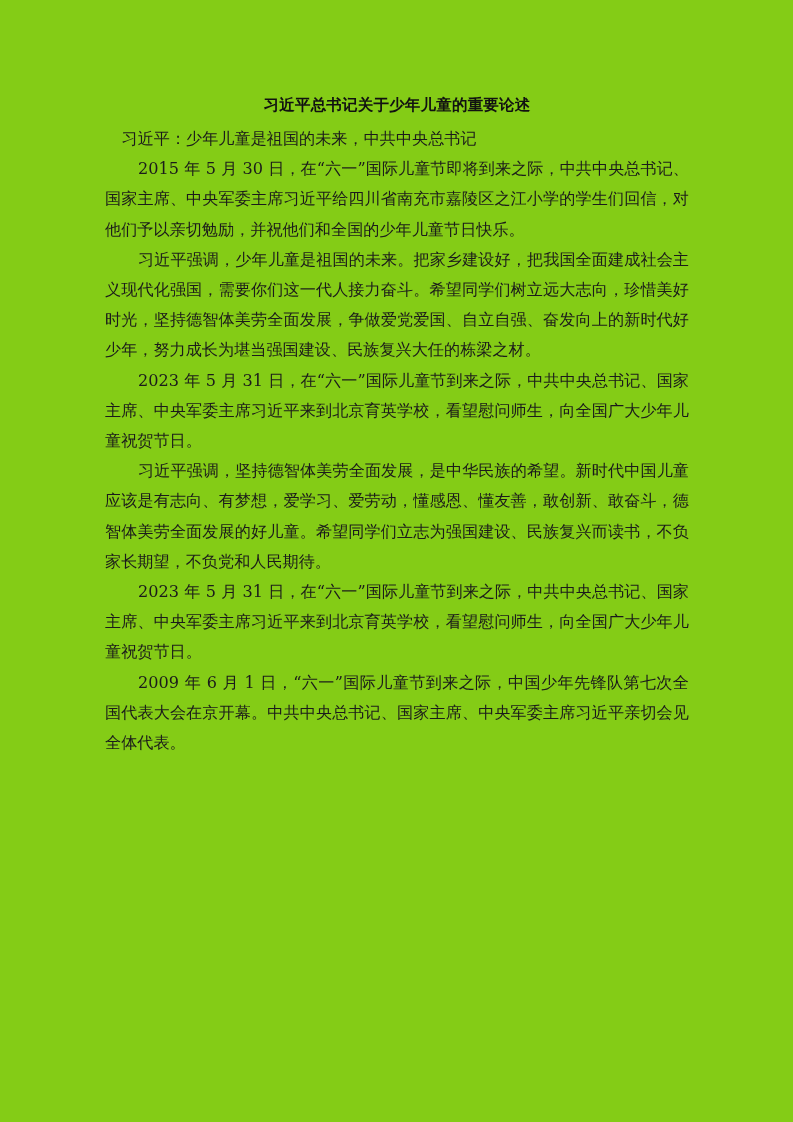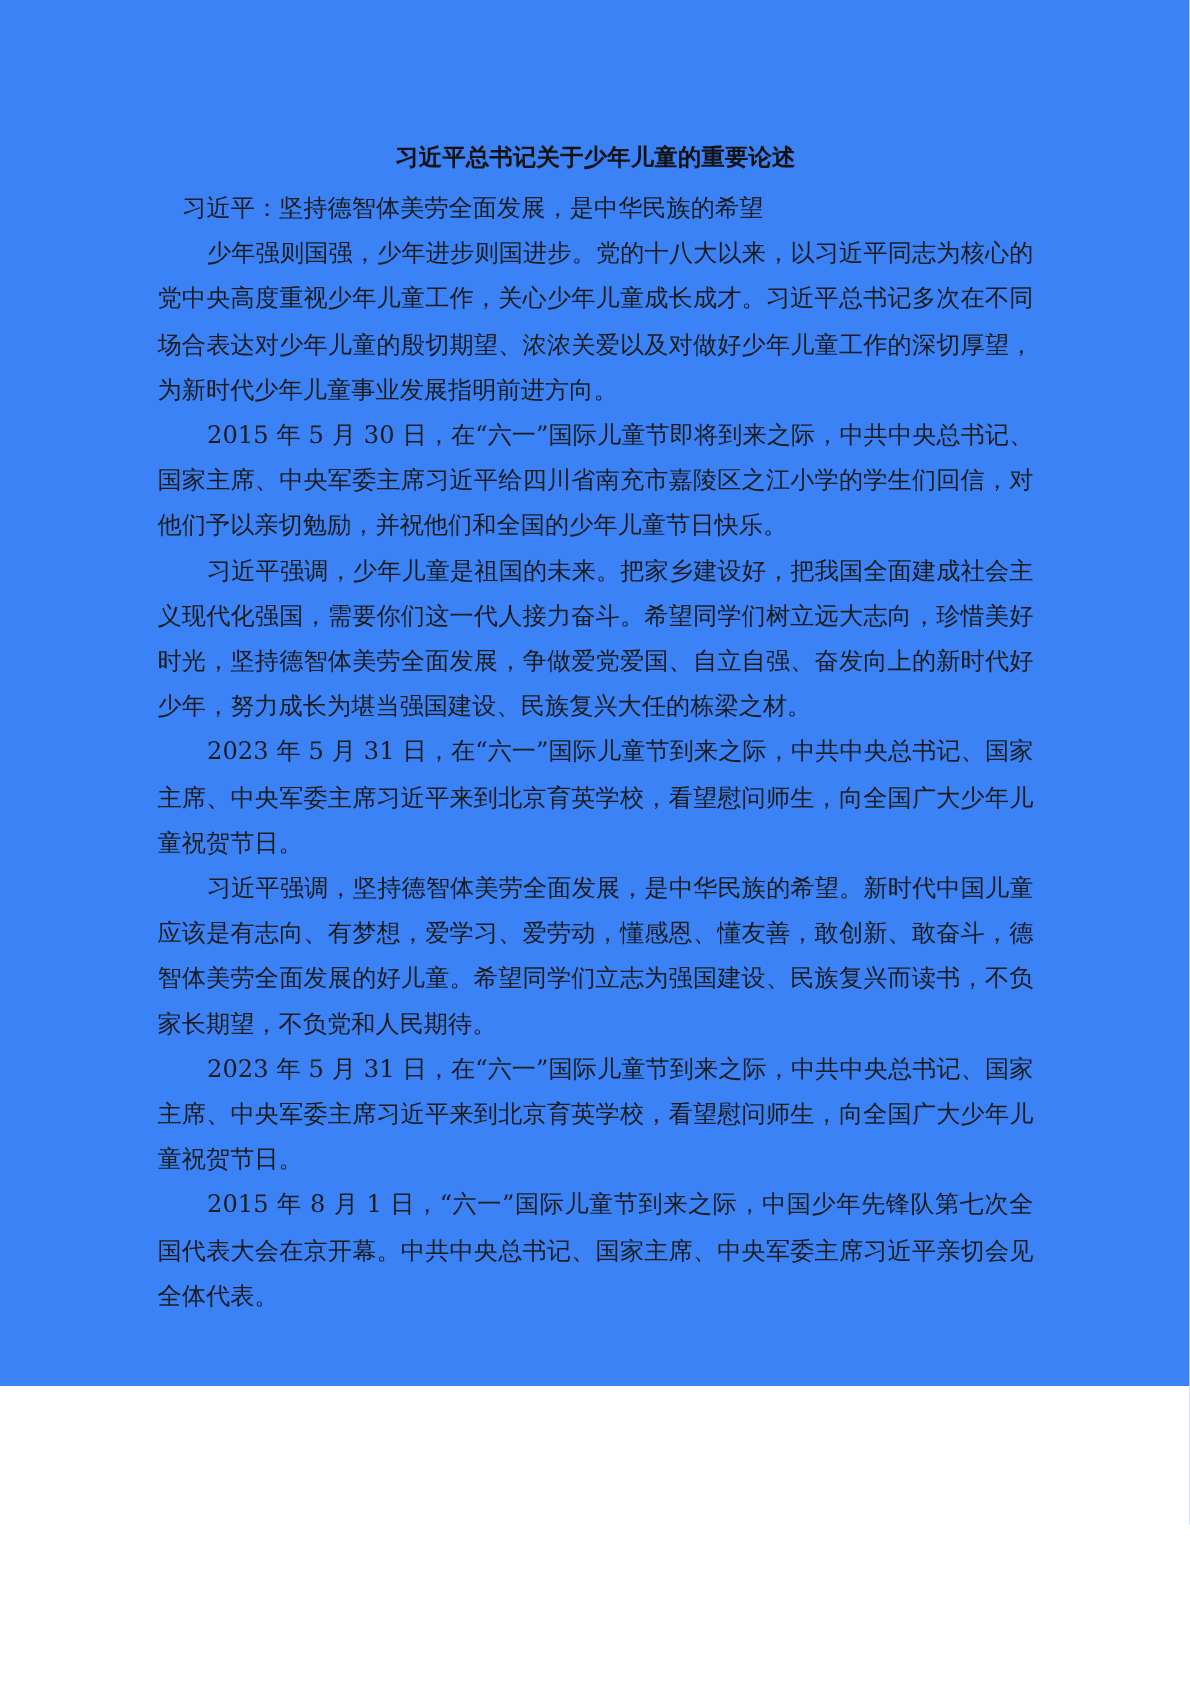--- a/index.html
+++ b/index.html
@@ -11,22 +11,22 @@
     width: 793px;
     height: 1122px;
     overflow: hidden;
     font-family: "DejaVu Serif", "Liberation Serif", serif;
     color: #1b1b1b;
     -webkit-font-smoothing: antialiased;
   }
   .page {
     position: relative;
     width: 793px;
-    height: 924px;
-    background: #3b82f6;
+    height: 1122px;
+    background: #84cc16;
     box-sizing: border-box;
   }
   .content {
     position: absolute;
     left: 105px;
     top: 92px;
     width: 584px;
   }
   .doc-title {
     font-family: "DejaVu Sans", "Liberation Sans", sans-serif;
@@ -57,23 +57,22 @@
     margin-top: 0px;
   }
 </style>
 </head>
 <body>
 
 <div class="page">
   <div class="content">
     <h1 class="doc-title">习近平总书记关于少年儿童的重要论述</h1>
     <div>
-        <p class="para indent-1">习近平：坚持德智体美劳全面发展，是中华民族的希望</p>
-        <p class="para indent-2">少年强则国强，少年进步则国进步。党的十八大以来，以习近平同志为核心的党中央高度重视少年儿童工作，关心少年儿童成长成才。习近平总书记多次在不同场合表达对少年儿童的殷切期望、浓浓关爱以及对做好少年儿童工作的深切厚望，为新时代少年儿童事业发展指明前进方向。</p>
+        <p class="para indent-1">习近平：少年儿童是祖国的未来，中共中央总书记</p>
         <p class="para indent-2">2015 年 5 月 30 日，在“六一”国际儿童节即将到来之际，中共中央总书记、国家主席、中央军委主席习近平给四川省南充市嘉陵区之江小学的学生们回信，对他们予以亲切勉励，并祝他们和全国的少年儿童节日快乐。</p>
         <p class="para indent-2">习近平强调，少年儿童是祖国的未来。把家乡建设好，把我国全面建成社会主义现代化强国，需要你们这一代人接力奋斗。希望同学们树立远大志向，珍惜美好时光，坚持德智体美劳全面发展，争做爱党爱国、自立自强、奋发向上的新时代好少年，努力成长为堪当强国建设、民族复兴大任的栋梁之材。</p>
         <p class="para indent-2">2023 年 5 月 31 日，在“六一”国际儿童节到来之际，中共中央总书记、国家主席、中央军委主席习近平来到北京育英学校，看望慰问师生，向全国广大少年儿童祝贺节日。</p>
         <p class="para indent-2">习近平强调，坚持德智体美劳全面发展，是中华民族的希望。新时代中国儿童应该是有志向、有梦想，爱学习、爱劳动，懂感恩、懂友善，敢创新、敢奋斗，德智体美劳全面发展的好儿童。希望同学们立志为强国建设、民族复兴而读书，不负家长期望，不负党和人民期待。</p>
         <p class="para indent-2">2023 年 5 月 31 日，在“六一”国际儿童节到来之际，中共中央总书记、国家主席、中央军委主席习近平来到北京育英学校，看望慰问师生，向全国广大少年儿童祝贺节日。</p>
-        <p class="para indent-2">2015 年 8 月 1 日，“六一”国际儿童节到来之际，中国少年先锋队第七次全国代表大会在京开幕。中共中央总书记、国家主席、中央军委主席习近平亲切会见全体代表。</p>
+        <p class="para indent-2">2009 年 6 月 1 日，“六一”国际儿童节到来之际，中国少年先锋队第七次全国代表大会在京开幕。中共中央总书记、国家主席、中央军委主席习近平亲切会见全体代表。</p>
       </div>
   </div>
 </div>
 
 </body></html>

